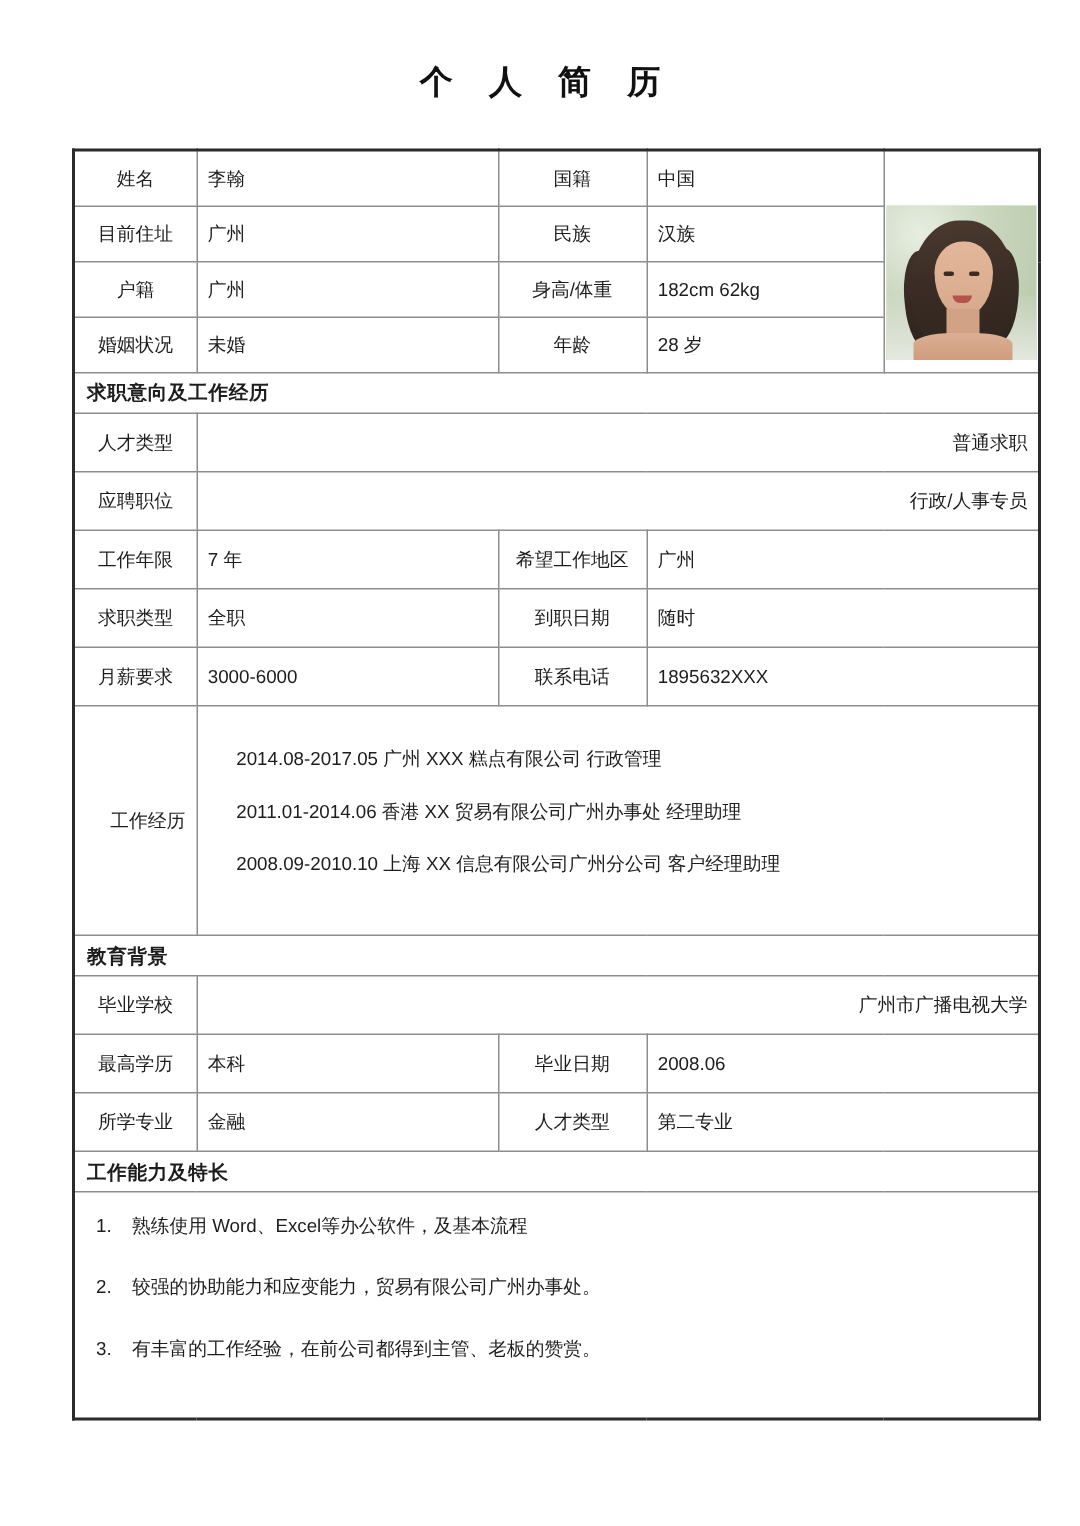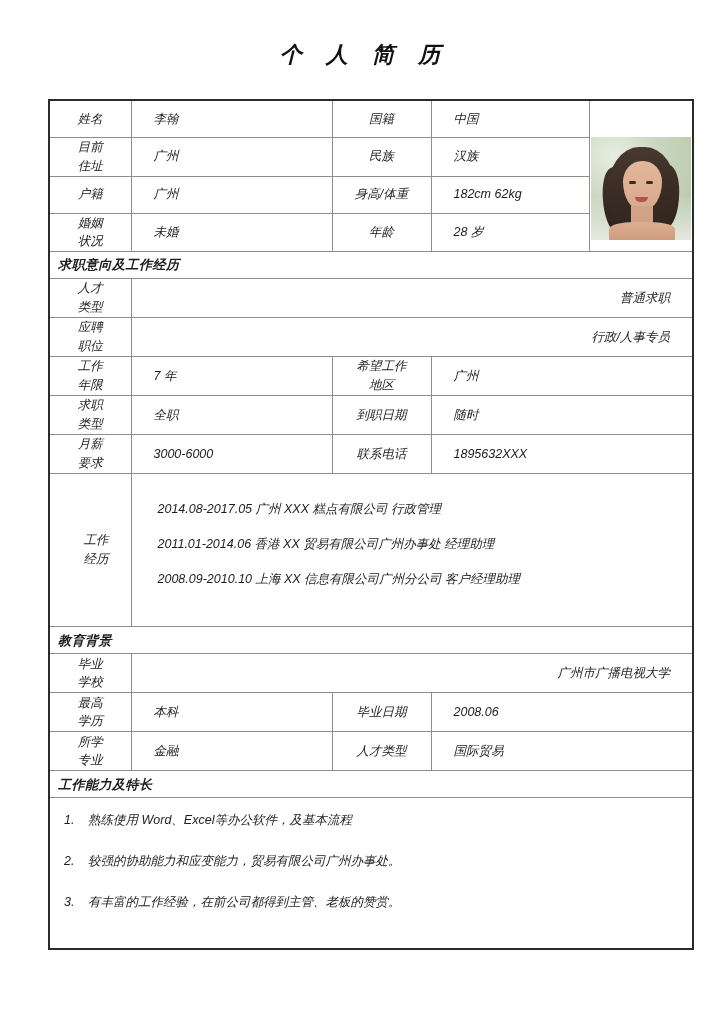--- a/index.html
+++ b/index.html
@@ -15,21 +15,20 @@
     -webkit-font-smoothing: antialiased;
     position: relative;
     overflow: hidden;
   }
 
   .page {
     width: 720px;
     height: 807px;
     position: relative;
     box-sizing: border-box;
-    font-style: italic;
   }
 
   .doc-title {
     position: absolute;
     top: 40px;
     left: 0;
     width: 720px;
     text-align: center;
     font-size: 22px;
     font-weight: bold;
@@ -45,21 +44,21 @@
     width: 644px;
     border-collapse: collapse;
     table-layout: fixed;
     border: 2px solid #2b2b2b;
   }
 
   .resume-table td {
     border: 1px solid #8d8d8d;
     font-size: 12.5px;
     color: #1d1d1d;
-    padding: 0 22px;
+    padding: 0 7px;
     vertical-align: middle;
     line-height: 1.5;
     background: #ffffff;
   }
 
   td.lbl {
     text-align: center;
     font-size: 12.5px;
   }
   td.val {
@@ -339,21 +338,21 @@
         <td class="lbl">最高学历</td>
         <td class="val">本科</td>
         <td class="lbl">毕业日期</td>
         <td class="val" colspan="2">2008.06</td>
       </tr>
 
       <tr class="info-row">
         <td class="lbl">所学专业</td>
         <td class="val">金融</td>
         <td class="lbl">人才类型</td>
-        <td class="val" colspan="2">国际贸易</td>
+        <td class="val" colspan="2">第二专业</td>
       </tr>
 
       <tr>
         <td class="section" colspan="5">工作能力及特长</td>
       </tr>
 
       <tr>
         <td class="skills-cell" colspan="5">
           <div class="skills">
             <div class="skills-item">

